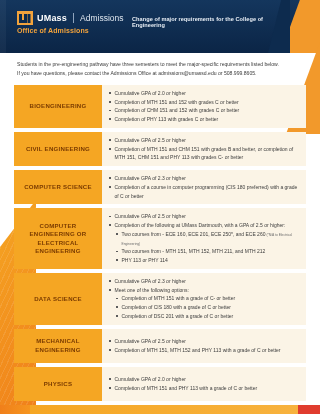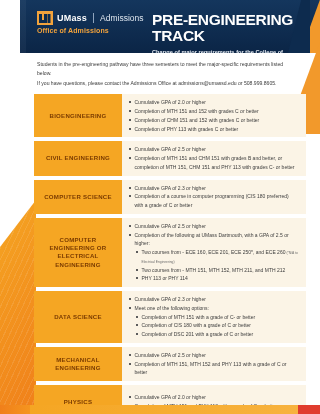--- a/index.html
+++ b/index.html
@@ -7,21 +7,20 @@
     width: 320px; height: 414px;
     font-family: "Liberation Sans", sans-serif;
     background: #ffffff;
     overflow: hidden;
   }
   .page {
     position: relative;
     width: 320px; height: 414px;
     background: #ffffff;
     overflow: hidden;
-    padding-left: 20px;
   }
 
   
   .header {
     position: relative;
     width: 320px; height: 53px;
     background: #0d2b4e;
     overflow: hidden;
   }
   .header-bgbars {
@@ -243,21 +242,20 @@
           <path d="M10.5 12 L10.5 3 L13.5 3 L13.5 12 Z" fill="#0d2b4e"></path>
         </svg>
         <span class="brand-umass">UMass</span>
         <span class="brand-divider"></span>
         <span class="brand-dartmouth">Admissions</span>
       </div>
       <div class="brand-office">Office of Admissions</div>
     </div>
 
     <div class="header-titles">
-      <div class="header-title">PRE-ENGINEERING TRACK</div>
       <div class="header-sub">Change of major requirements for the College of Engineering</div>
     </div>
   </div>
 
   <div class="intro">
     <p>Students in the pre-engineering pathway have three semesters to meet the major-specific requirements listed below.</p>
     <p>If you have questions, please contact the Admissions Office at admissions@umassd.edu or 508.999.8605.</p>
   </div>
 
   <div class="left-wedge"></div>

